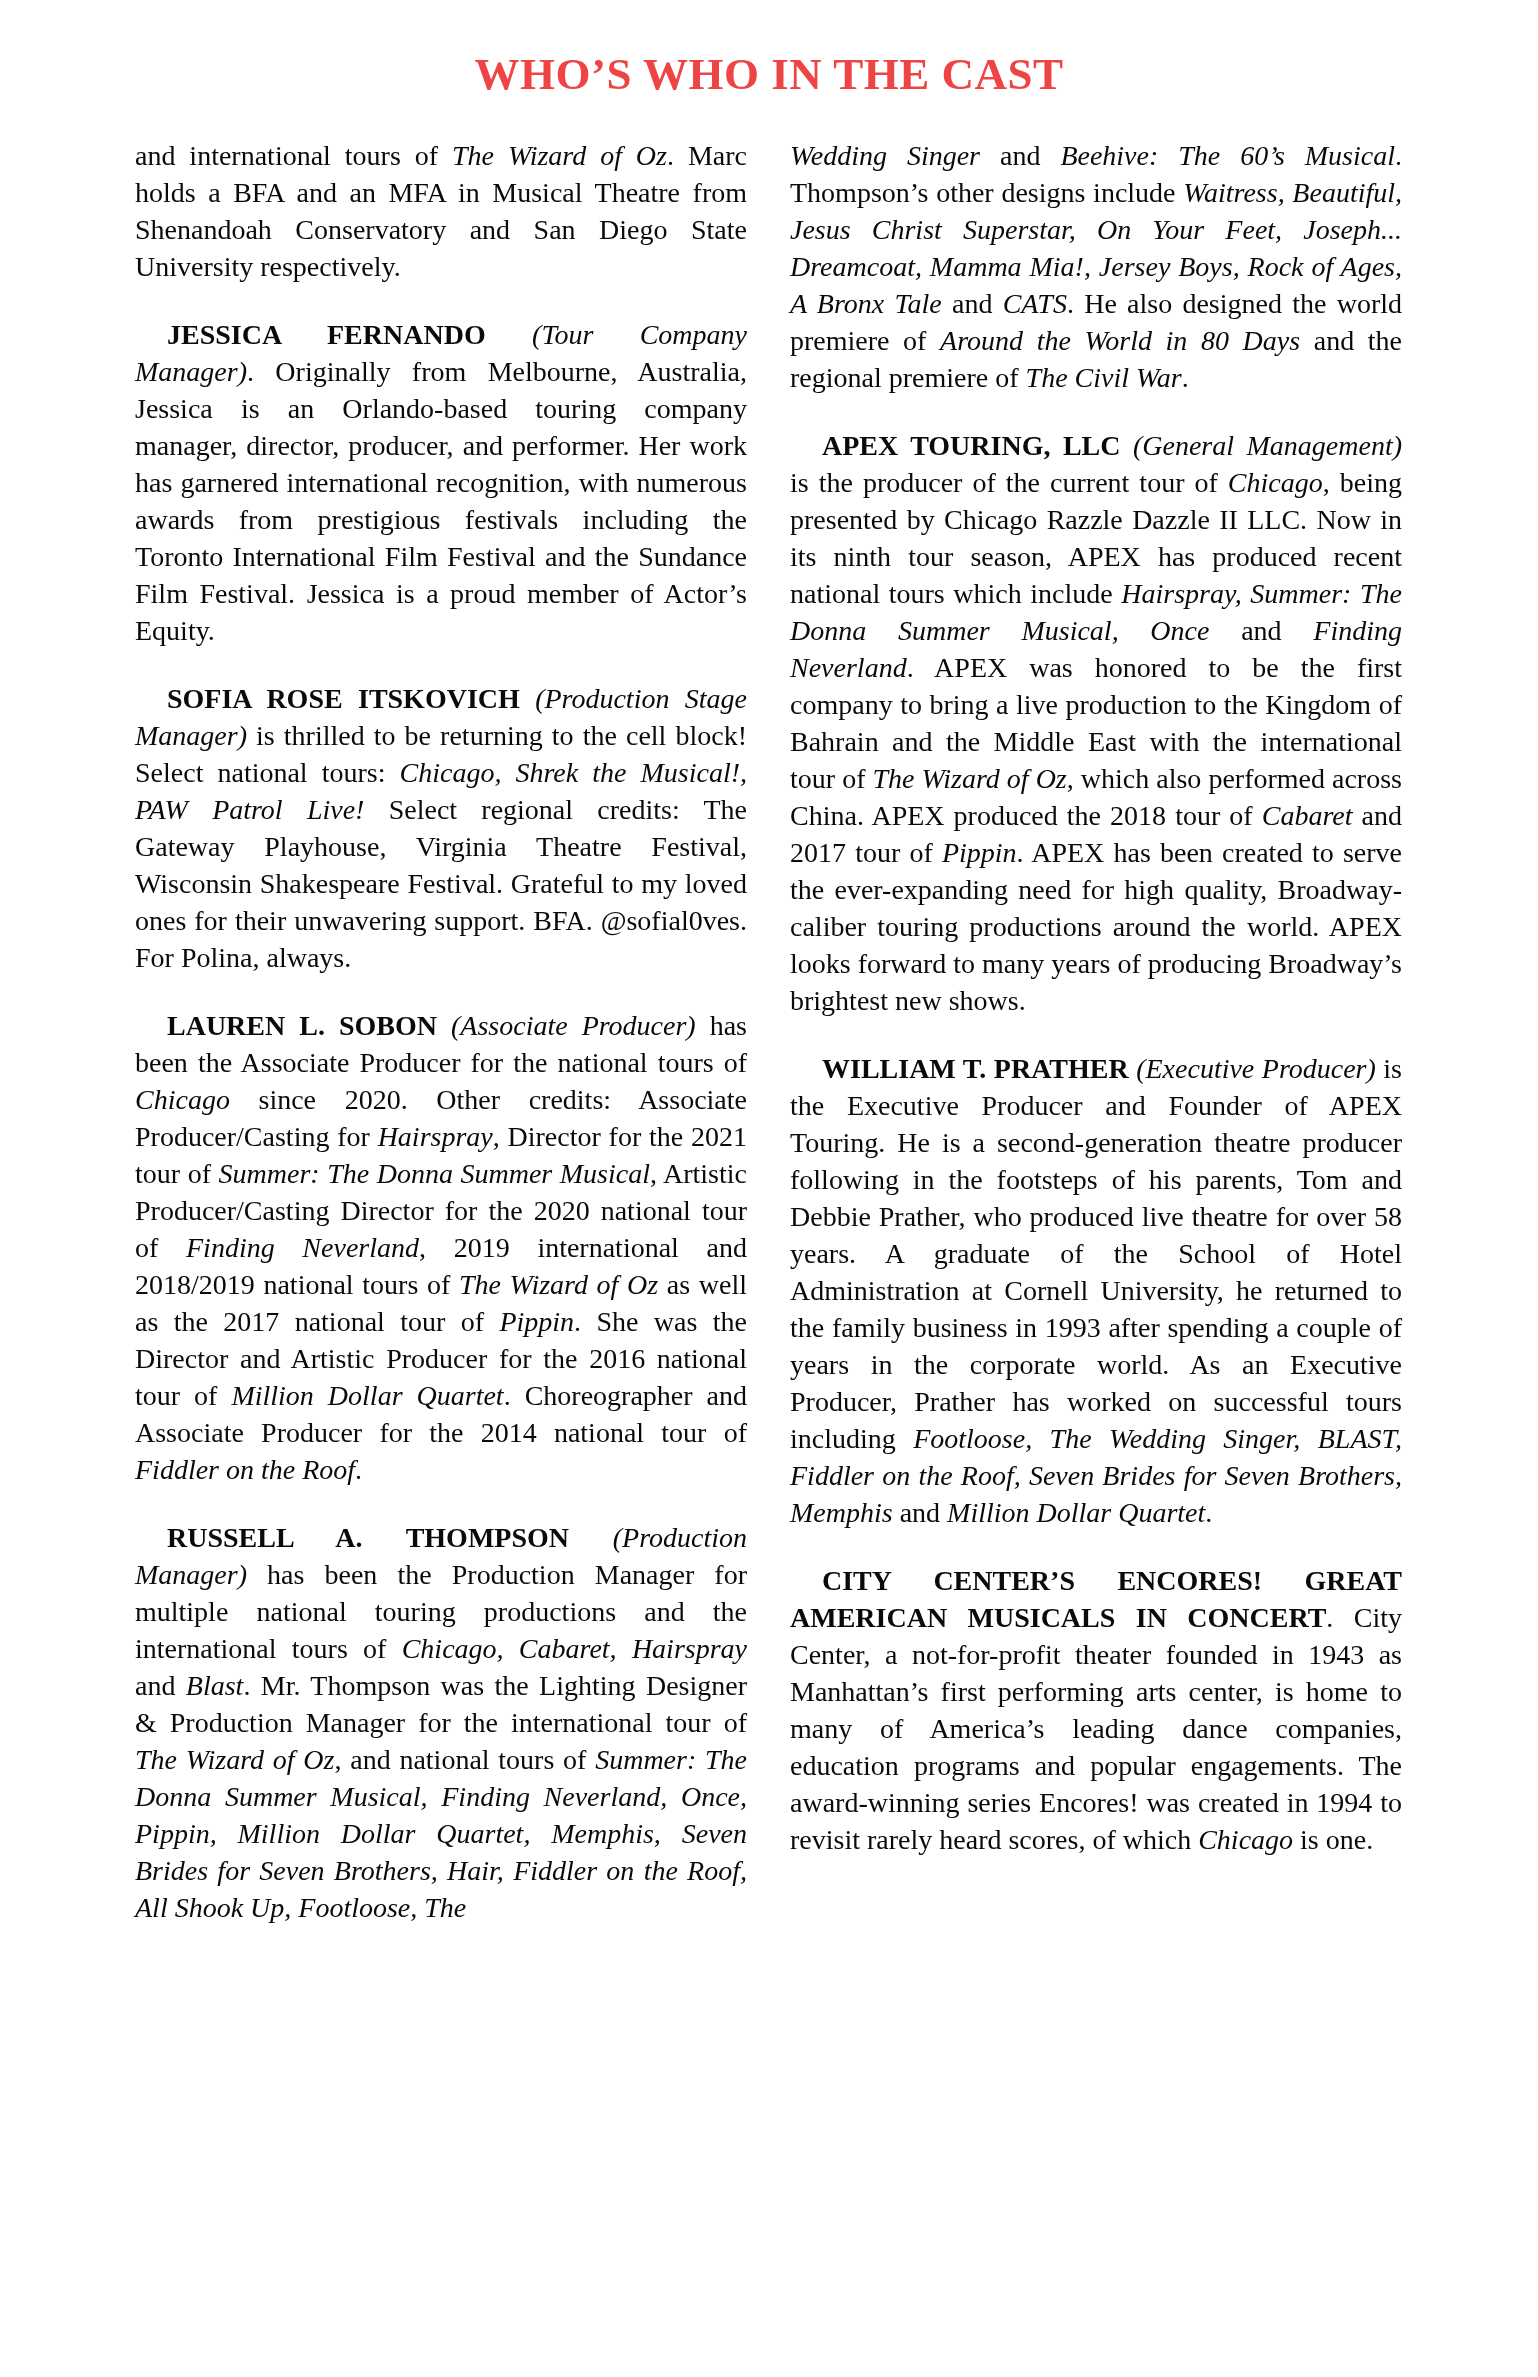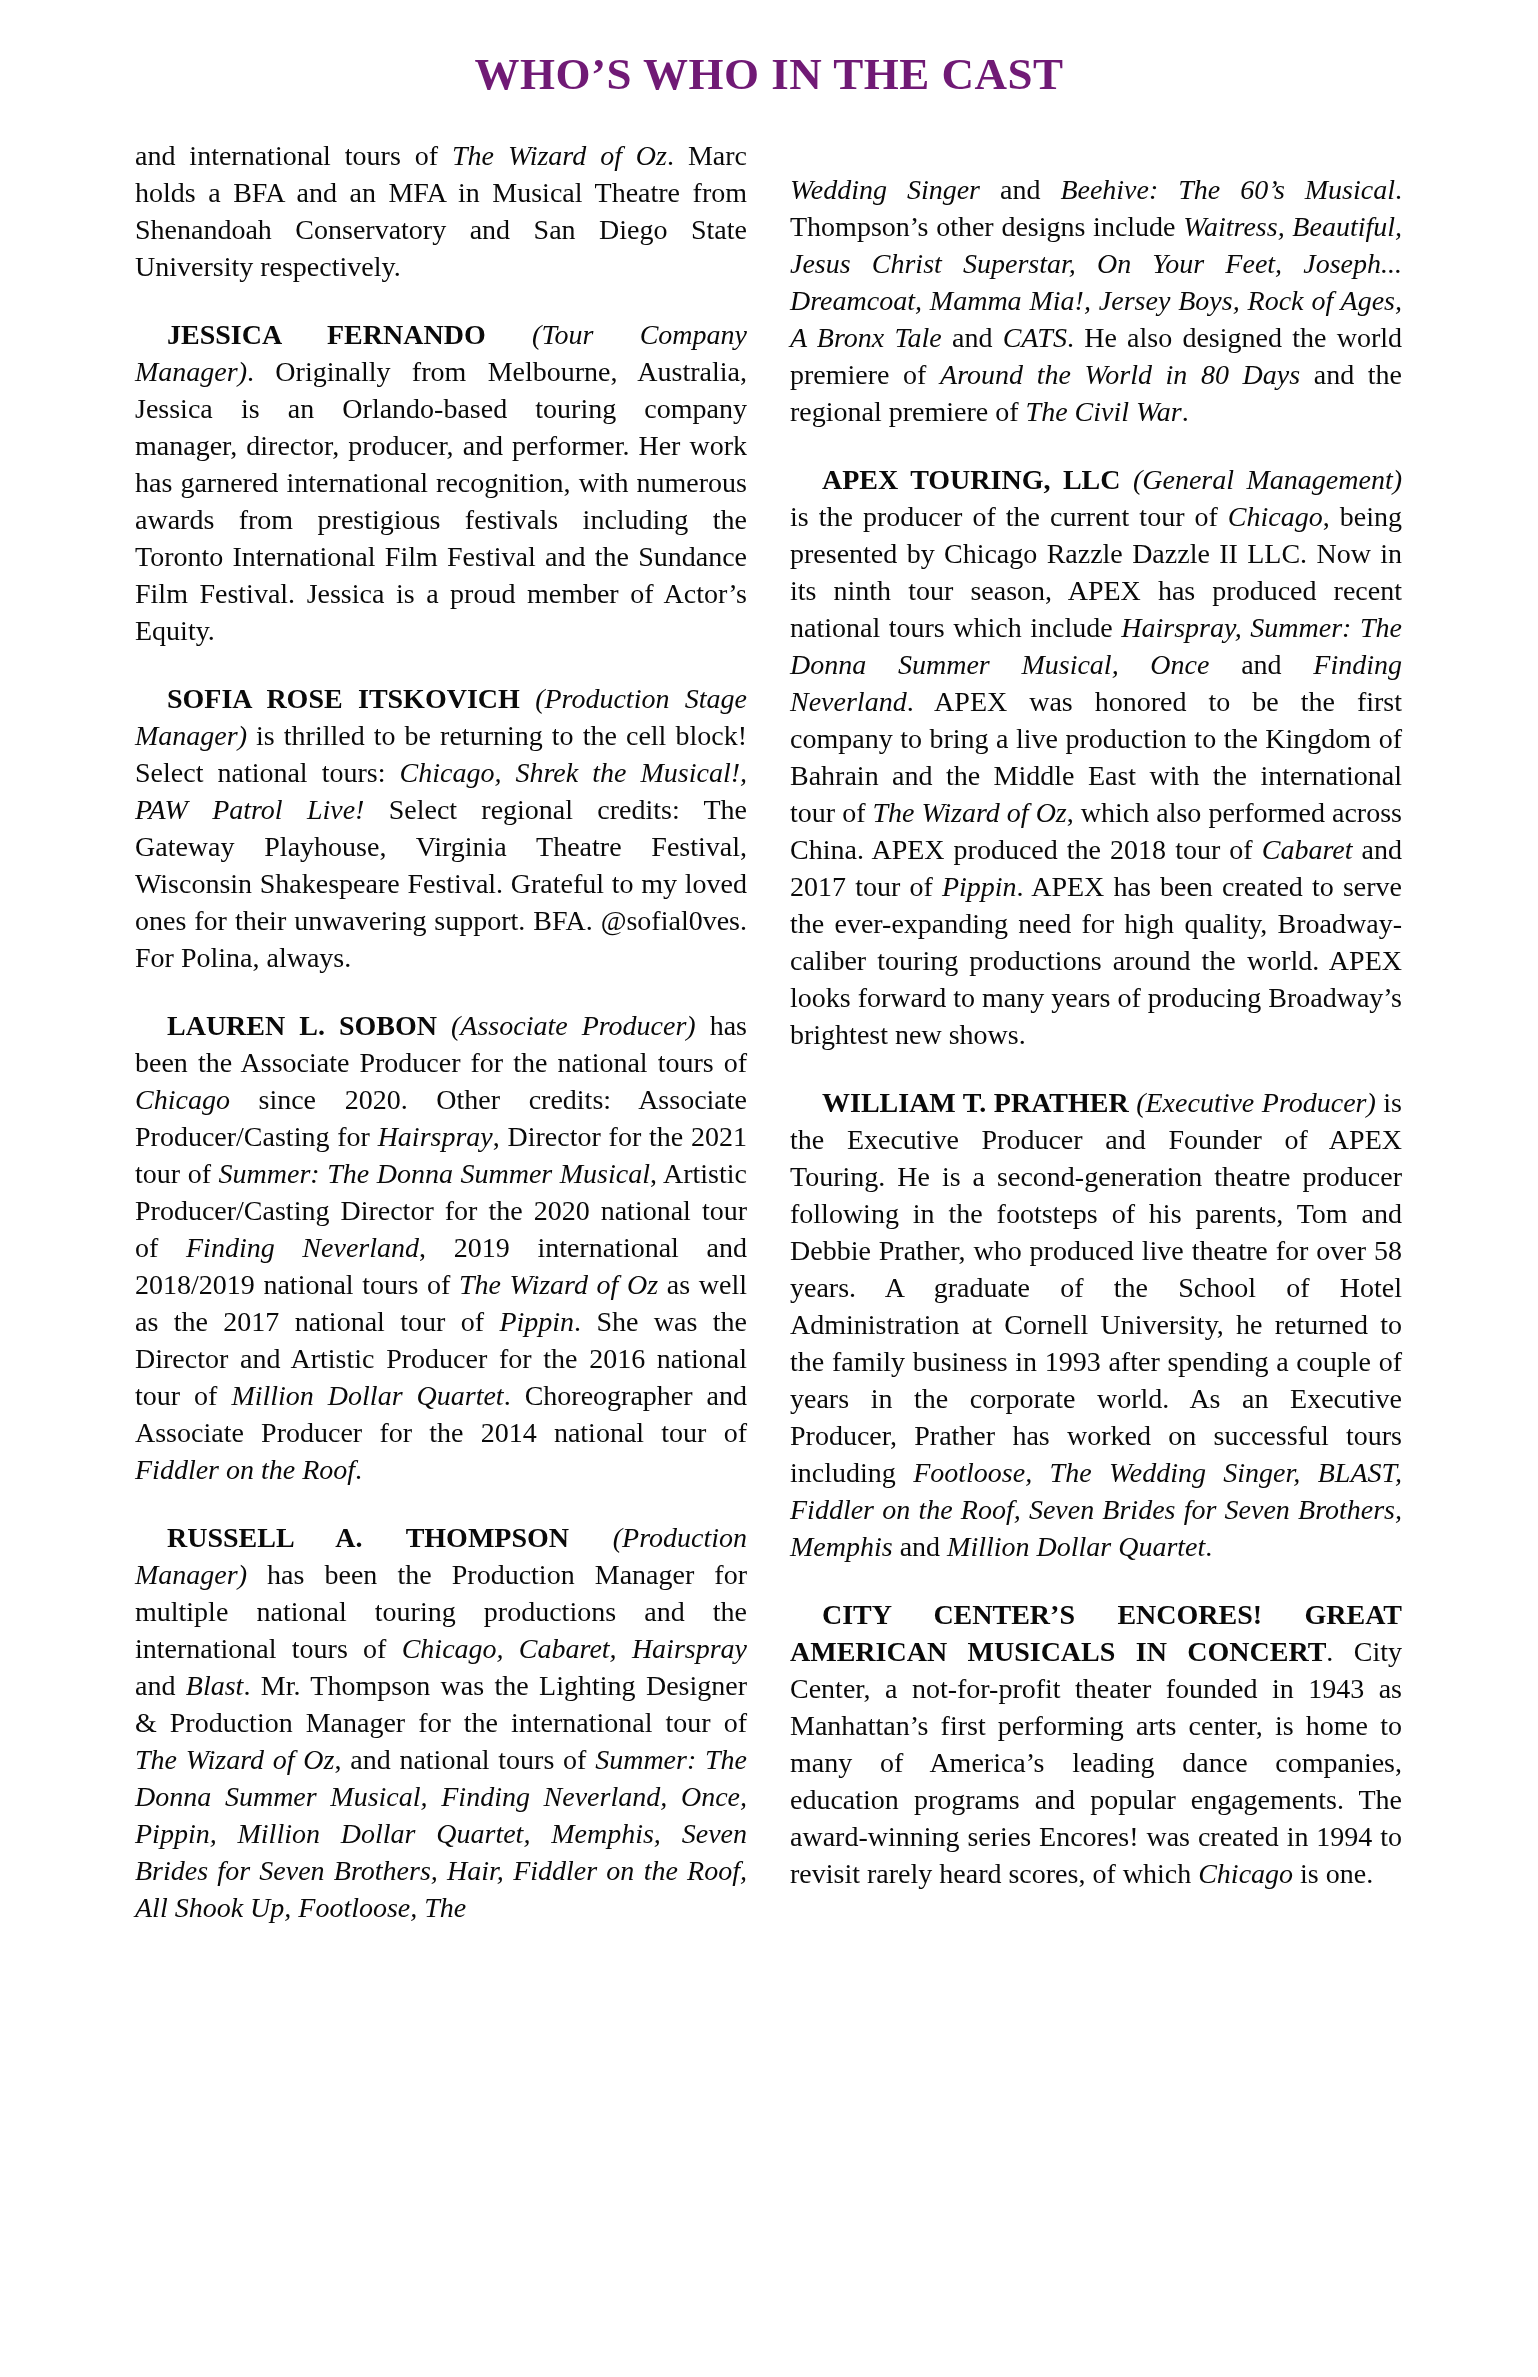--- a/index.html
+++ b/index.html
@@ -18,27 +18,27 @@
     color: #0a0a0a;
     overflow: hidden;
   }
   .page-title {
     margin: 0 0 37px 0;
     text-align: center;
     font-size: 45px;
     font-weight: bold;
     letter-spacing: 0.5px;
     font-family: "Liberation Serif", "DejaVu Serif", serif;
-    color: #701a75;
+    color: #ef4444;
   }
   .columns {
     display: flex;
     flex-direction: row;
     gap: 43px;
-    align-items: center;
+    align-items: flex-start;
   }
   .column {
     width: 612px;
     flex: 0 0 612px;
   }
   p.bio {
     margin: 0 0 31px 0;
     font-size: 28px;
     line-height: 37px;
     text-align: justify;

